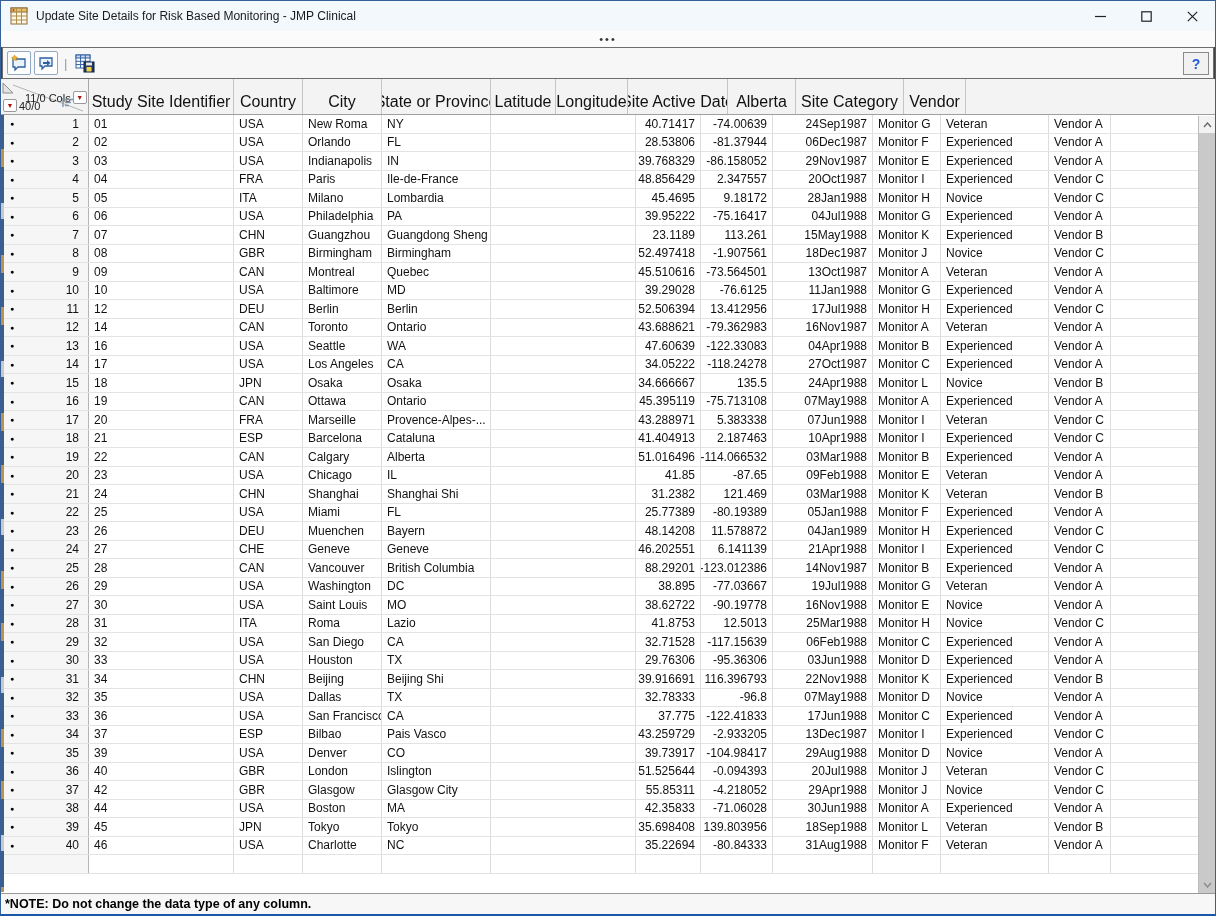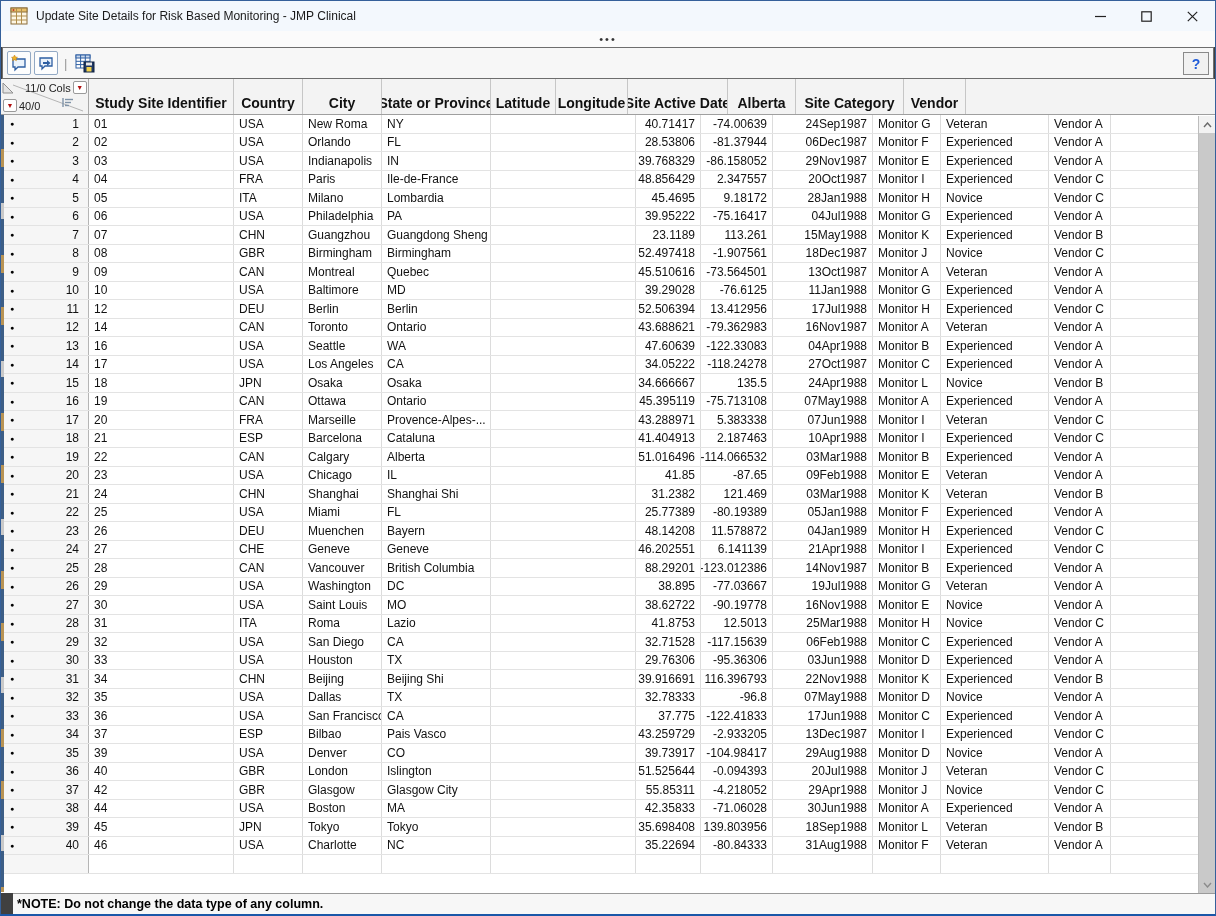--- a/index.html
+++ b/index.html
@@ -30,24 +30,24 @@
   .tool-plain { width:26px; height:24px; display:flex; align-items:center; justify-content:center; }
   .tool-sep { color:#999; margin:0 5px 0 3px; font-size:13px; }
   .help-btn { position:absolute; right:4px; top:4px; width:26px; height:23px; border:1px solid #8a8a8a;
               background:#f1f1f1; color:#1f5bd8; font-weight:bold; font-size:14px;
               display:flex; align-items:center; justify-content:center; }
 
   
   .table-wrap { flex:1 1 auto; position:relative; display:flex; flex-direction:column; overflow:hidden; background:#fff; }
   .hrow { display:flex; height:36px; background:#f3f3f3; border-bottom:1px solid #9f9f9f; flex:0 0 auto; }
   .hcell { border-right:1px solid #c6c6c6; display:flex; align-items:flex-end; justify-content:center;
-           font-weight:bold; padding-bottom:3px; font-size:14px; white-space:nowrap; overflow:hidden; }
+           font-weight:normal; padding-bottom:3px; font-size:16px; white-space:nowrap; overflow:hidden; }
   .corner { width:88px; flex:0 0 auto; position:relative; background:#f3f3f3; border-right:1px solid #a8a8a8; }
   .corner .diag { position:absolute; left:10px; top:4px; width:74px; height:30px; }
-  .corner-cols { position:absolute; top:2px; left:10px; display:flex; align-items:center; }
+  .corner-cols { position:absolute; top:12px; left:10px; display:flex; align-items:center; }
   .corner-rows { position:absolute; bottom:2px; left:2px; display:flex; align-items:center; }
   .corner-label { font-size:11px; color:#222; margin:0 2px; white-space:nowrap; }
   .dd-box { width:14px; height:13px; border:1px solid #9a9a9a; background:#fff; color:#b01010;
             font-size:7px; line-height:11px; text-align:center; border-radius:2px; }
   .tri { position:absolute; top:3px; left:1px; }
   .hier-icon { position:absolute; right:14px; top:18px; }
 
   .tbody { flex:1 1 auto; overflow:hidden; }
   .trow { display:flex; height:18.5px; border-bottom:1px solid #e3e3e3; background:#fff; }
   .rownum { width:88px; flex:0 0 auto; background:#f6f6f6; border-right:1px solid #b5b5b5;
@@ -70,21 +70,21 @@
   .scroll-track { flex:1; width:17px; background:#c9c9c9; }
   .scroll-btn.bottom { background:#c9c9c9; }
 
   
   .edge-strip { position:absolute; left:0; top:114px; bottom:22px; width:3px; z-index:5;
     background:repeating-linear-gradient(180deg,
       #3d5e86 0px 34px, #b89354 34px 52px, #3d5e86 52px 88px, #c9c9c9 88px 104px, #3d5e86 104px 140px, #b89354 140px 158px); }
 
   
   .notebar { height:21px; flex:0 0 auto; background:#f7f7f7; border-top:1px solid #9a9a9a;
-             display:flex; align-items:center; padding-left:4px;margin-left:12px; }
+             display:flex; align-items:center; padding-left:4px; }
   .note-text { font-weight:bold; font-size:12.5px; color:#000; }
 </style>
 </head>
 <body>
 
 <div class="window">
 
   <div class="titlebar">
     <svg class="app-icon" viewBox="0 0 18 18">
       <rect x="1" y="1" width="16" height="16" fill="#fdf6e3" stroke="#8a6d3b"></rect>

